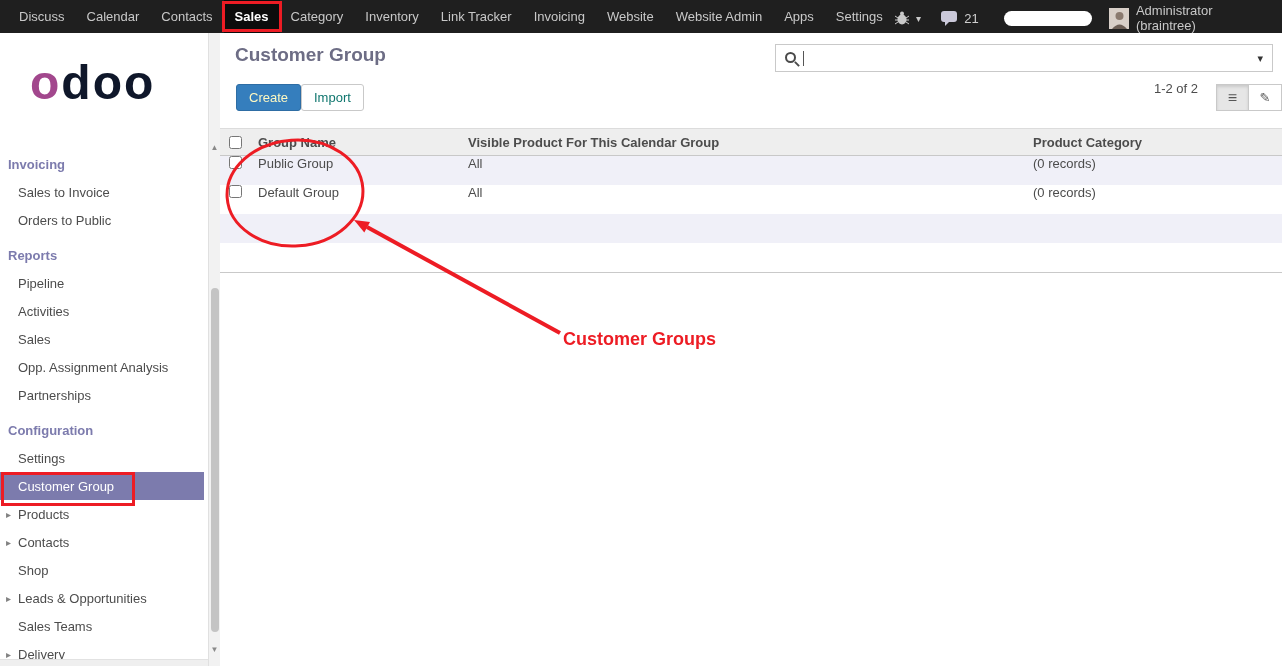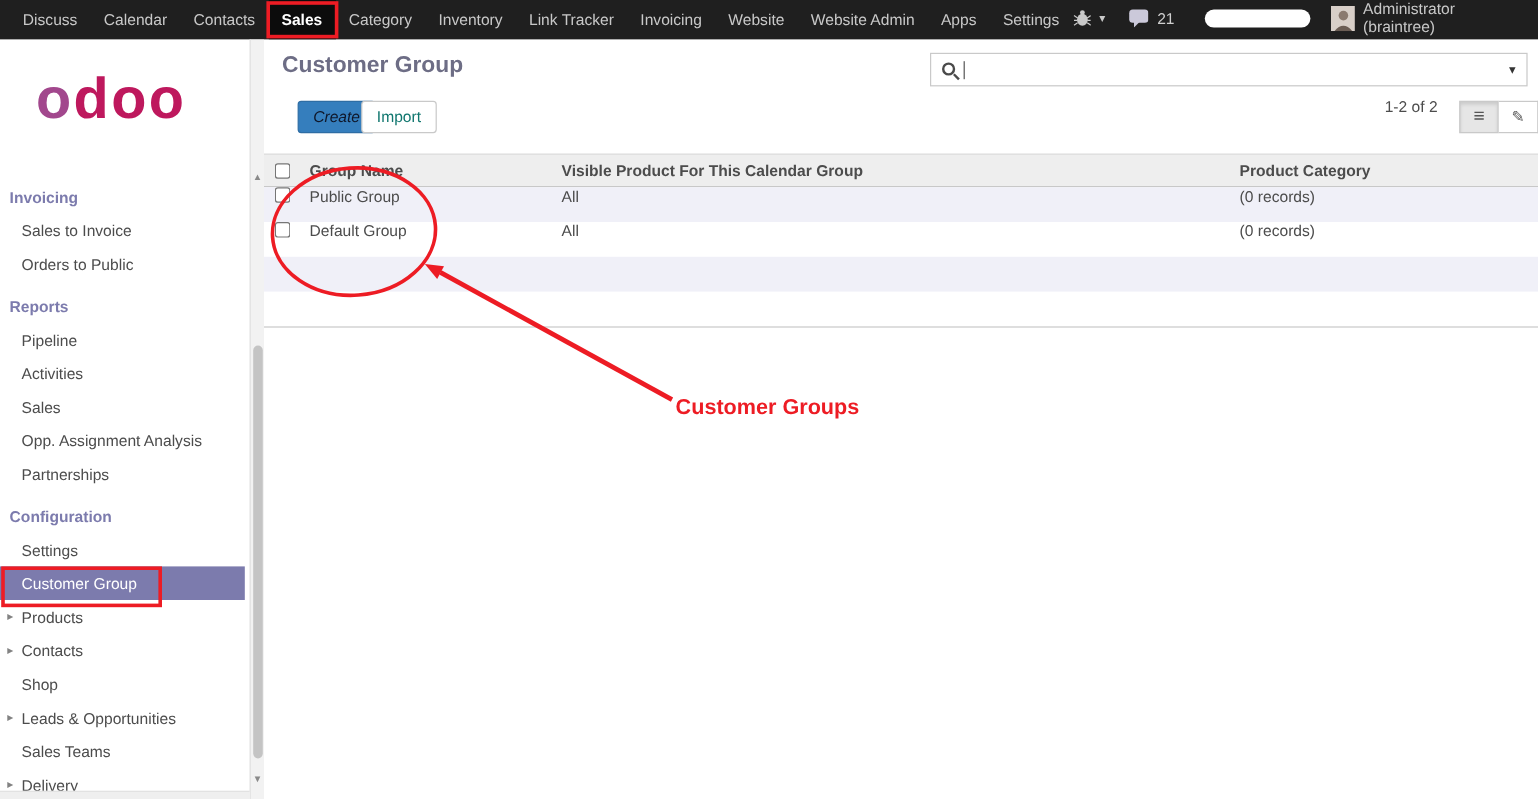--- a/index.html
+++ b/index.html
@@ -4,37 +4,37 @@
 <style>
   :root{
     --topbar-bg:#1f1f1f; --accent:#7c7bad; --primary-button:#357ebd;
     --logo-purple:#a2478d; --stripe:#f0f0f8; --title:#6d6d85; --annot:#ed1c24;
   }
   *{margin:0;padding:0;box-sizing:border-box;}
   html,body{width:1282px;height:666px;overflow:hidden;}
   body{font-family:"Liberation Sans","DejaVu Sans",sans-serif;background:#fff;position:relative;font-size:13px;color:#4c4c4c;}
 
   
-  .topbar{position:absolute;top:0;left:0;width:1282px;height:33px;background:var(--topbar-bg);display:flex;align-items:flex-start;color:#c8c8c8;}
+  .topbar{position:absolute;top:0;left:0;width:1282px;height:33px;background:var(--topbar-bg);display:flex;align-items:flex-end;color:#c8c8c8;}
   .topbar-menu{display:flex;height:100%;padding-left:8px;}
   .menu-item{padding:0 11px;line-height:33px;cursor:pointer;position:relative;white-space:nowrap;}
   .menu-item.active{color:#fff;font-weight:bold;background:#0c0c0c;}
   .menu-item.active::after{content:"";position:absolute;left:-2px;right:-2px;top:1px;bottom:1px;border:3px solid var(--annot);pointer-events:none;}
   .topbar-right{margin-left:auto;display:flex;align-items:center;gap:7px;padding-right:12px;}
   .systray-caret{color:#c9c9c9;font-size:10px;}
   .msg-count{color:#cfcfcf;}
   .pill-widget{width:92px;height:15px;background:#fff;border-radius:8px;}
   .avatar{width:21px;height:21px;overflow:hidden;display:block;}
   .user-name{color:#c8c8c8;}
 
   
   .sidebar{position:absolute;top:33px;left:0;width:220px;height:633px;background:#fff;}
   .logo{margin:22px 0 0 30px;font-size:48px;font-weight:bold;letter-spacing:2px;line-height:56px;cursor:pointer;}
   .logo .o1{color:var(--logo-purple);}
-  .logo .rest{color:#be185d;}
+  .logo .rest{color:#0f172a;}
   .side-menu{margin-top:40px;width:204px;}
   .side-section-title{color:var(--accent);font-weight:bold;padding:6px 8px;}
   .side-section{margin-bottom:8px;}
   .side-item{padding:7px 8px 7px 18px;position:relative;cursor:pointer;height:28px;}
   .side-item .tri{position:absolute;left:6px;top:9px;color:#828282;font-size:10px;}
   .side-item.active{background:var(--accent);color:#fff;}
   .side-item.active::after{content:"";position:absolute;left:1px;top:0;width:128px;height:100%;border:3px solid var(--annot);pointer-events:none;}
   .v-scroll{position:absolute;top:0;left:208px;width:12px;height:633px;background:#f2f2f2;border-left:1px solid #e0e0e0;}
   .v-arrow{position:absolute;left:0;width:11px;text-align:center;color:#8a8a8a;font-size:8px;line-height:10px;cursor:pointer;}
   .v-arrow.up{top:110px;}
@@ -46,21 +46,21 @@
   .main{position:absolute;top:33px;left:220px;width:1062px;height:633px;background:#fff;}
   .page-title{position:absolute;left:15px;top:11px;font-size:19px;color:var(--title);}
   .searchbox{position:absolute;left:555px;top:11px;width:498px;height:28px;border:1px solid #c9c9c9;background:#fff;display:flex;align-items:center;}
   .mag{width:11px;height:11px;border:2px solid #4a4a4a;border-radius:50%;position:relative;margin:0 5px 2px 9px;flex:none;}
   .mag::after{content:"";position:absolute;width:6px;height:2px;background:#4a4a4a;transform:rotate(45deg);left:7px;top:9px;}
   .text-cursor{width:1px;height:15px;background:#555;margin-left:2px;flex:none;}
   .search-input{border:none;outline:none;flex:1;height:100%;font-size:13px;background:transparent;}
   .search-caret{padding:0 9px;color:#333;font-size:11px;cursor:pointer;}
 
   .btn{position:absolute;top:51px;height:27px;padding:0 12px;border:1px solid #c9c9c9;background:#fff;color:#0f766e;font-size:13px;border-radius:3px;cursor:pointer;font-family:inherit;}
-  .btn-create{left:28px;background:var(--primary-button);border-color:#2e6da4;color:#0f172a;font-style:italic;}
+  .btn-create{left:16px;background:var(--primary-button);border-color:#2e6da4;color:#fef9c3;}
   .btn-import{left:81px;}
   .pager{position:absolute;top:48px;right:84px;font-size:13px;color:#4c4c4c;}
   .view-switch{position:absolute;top:51px;right:0;display:flex;}
   .vs-btn{width:33px;height:27px;border:1px solid #c9c9c9;background:#fff;display:flex;align-items:center;justify-content:center;color:#555;cursor:pointer;}
   .vs-btn+.vs-btn{border-left:none;}
   .vs-btn.active{background:#e6e6e6;box-shadow:inset 0 2px 3px rgba(0,0,0,.12);}
   .vs-list{font-size:16px;} .vs-form{font-size:13px;}
 
   
   .table{position:absolute;top:95px;left:0;width:1062px;border-bottom:1px solid #c9c9c9;}

